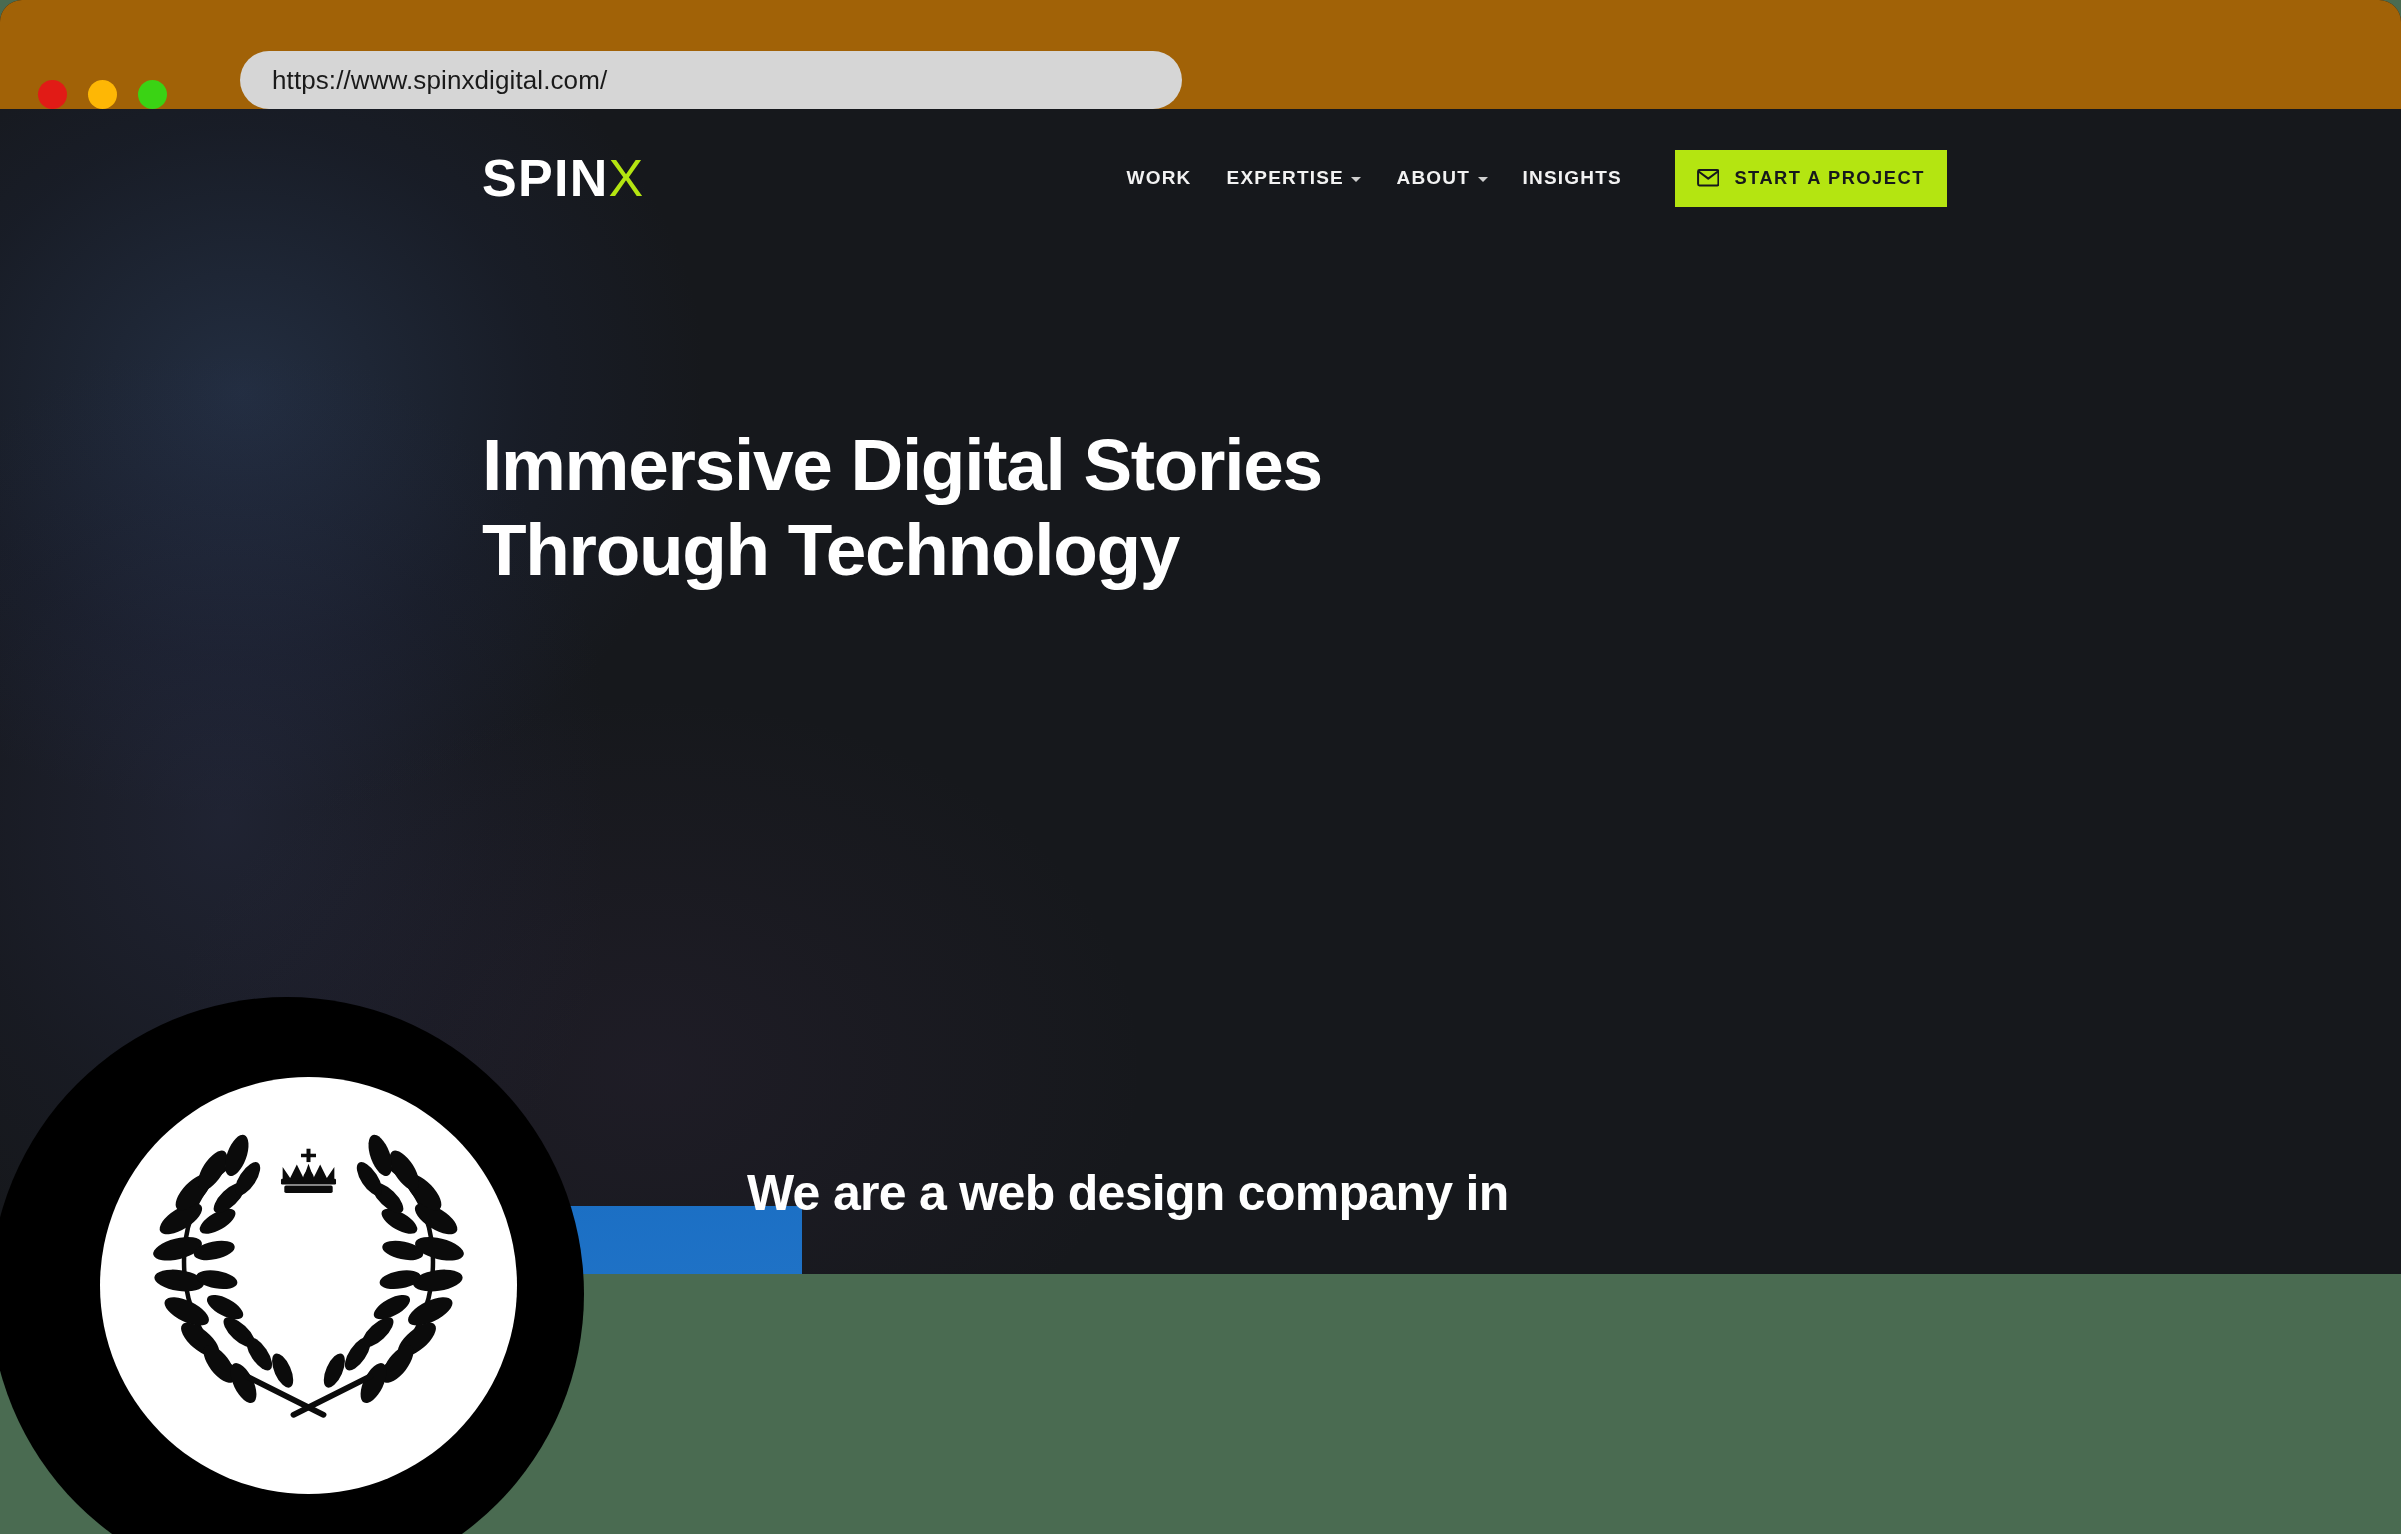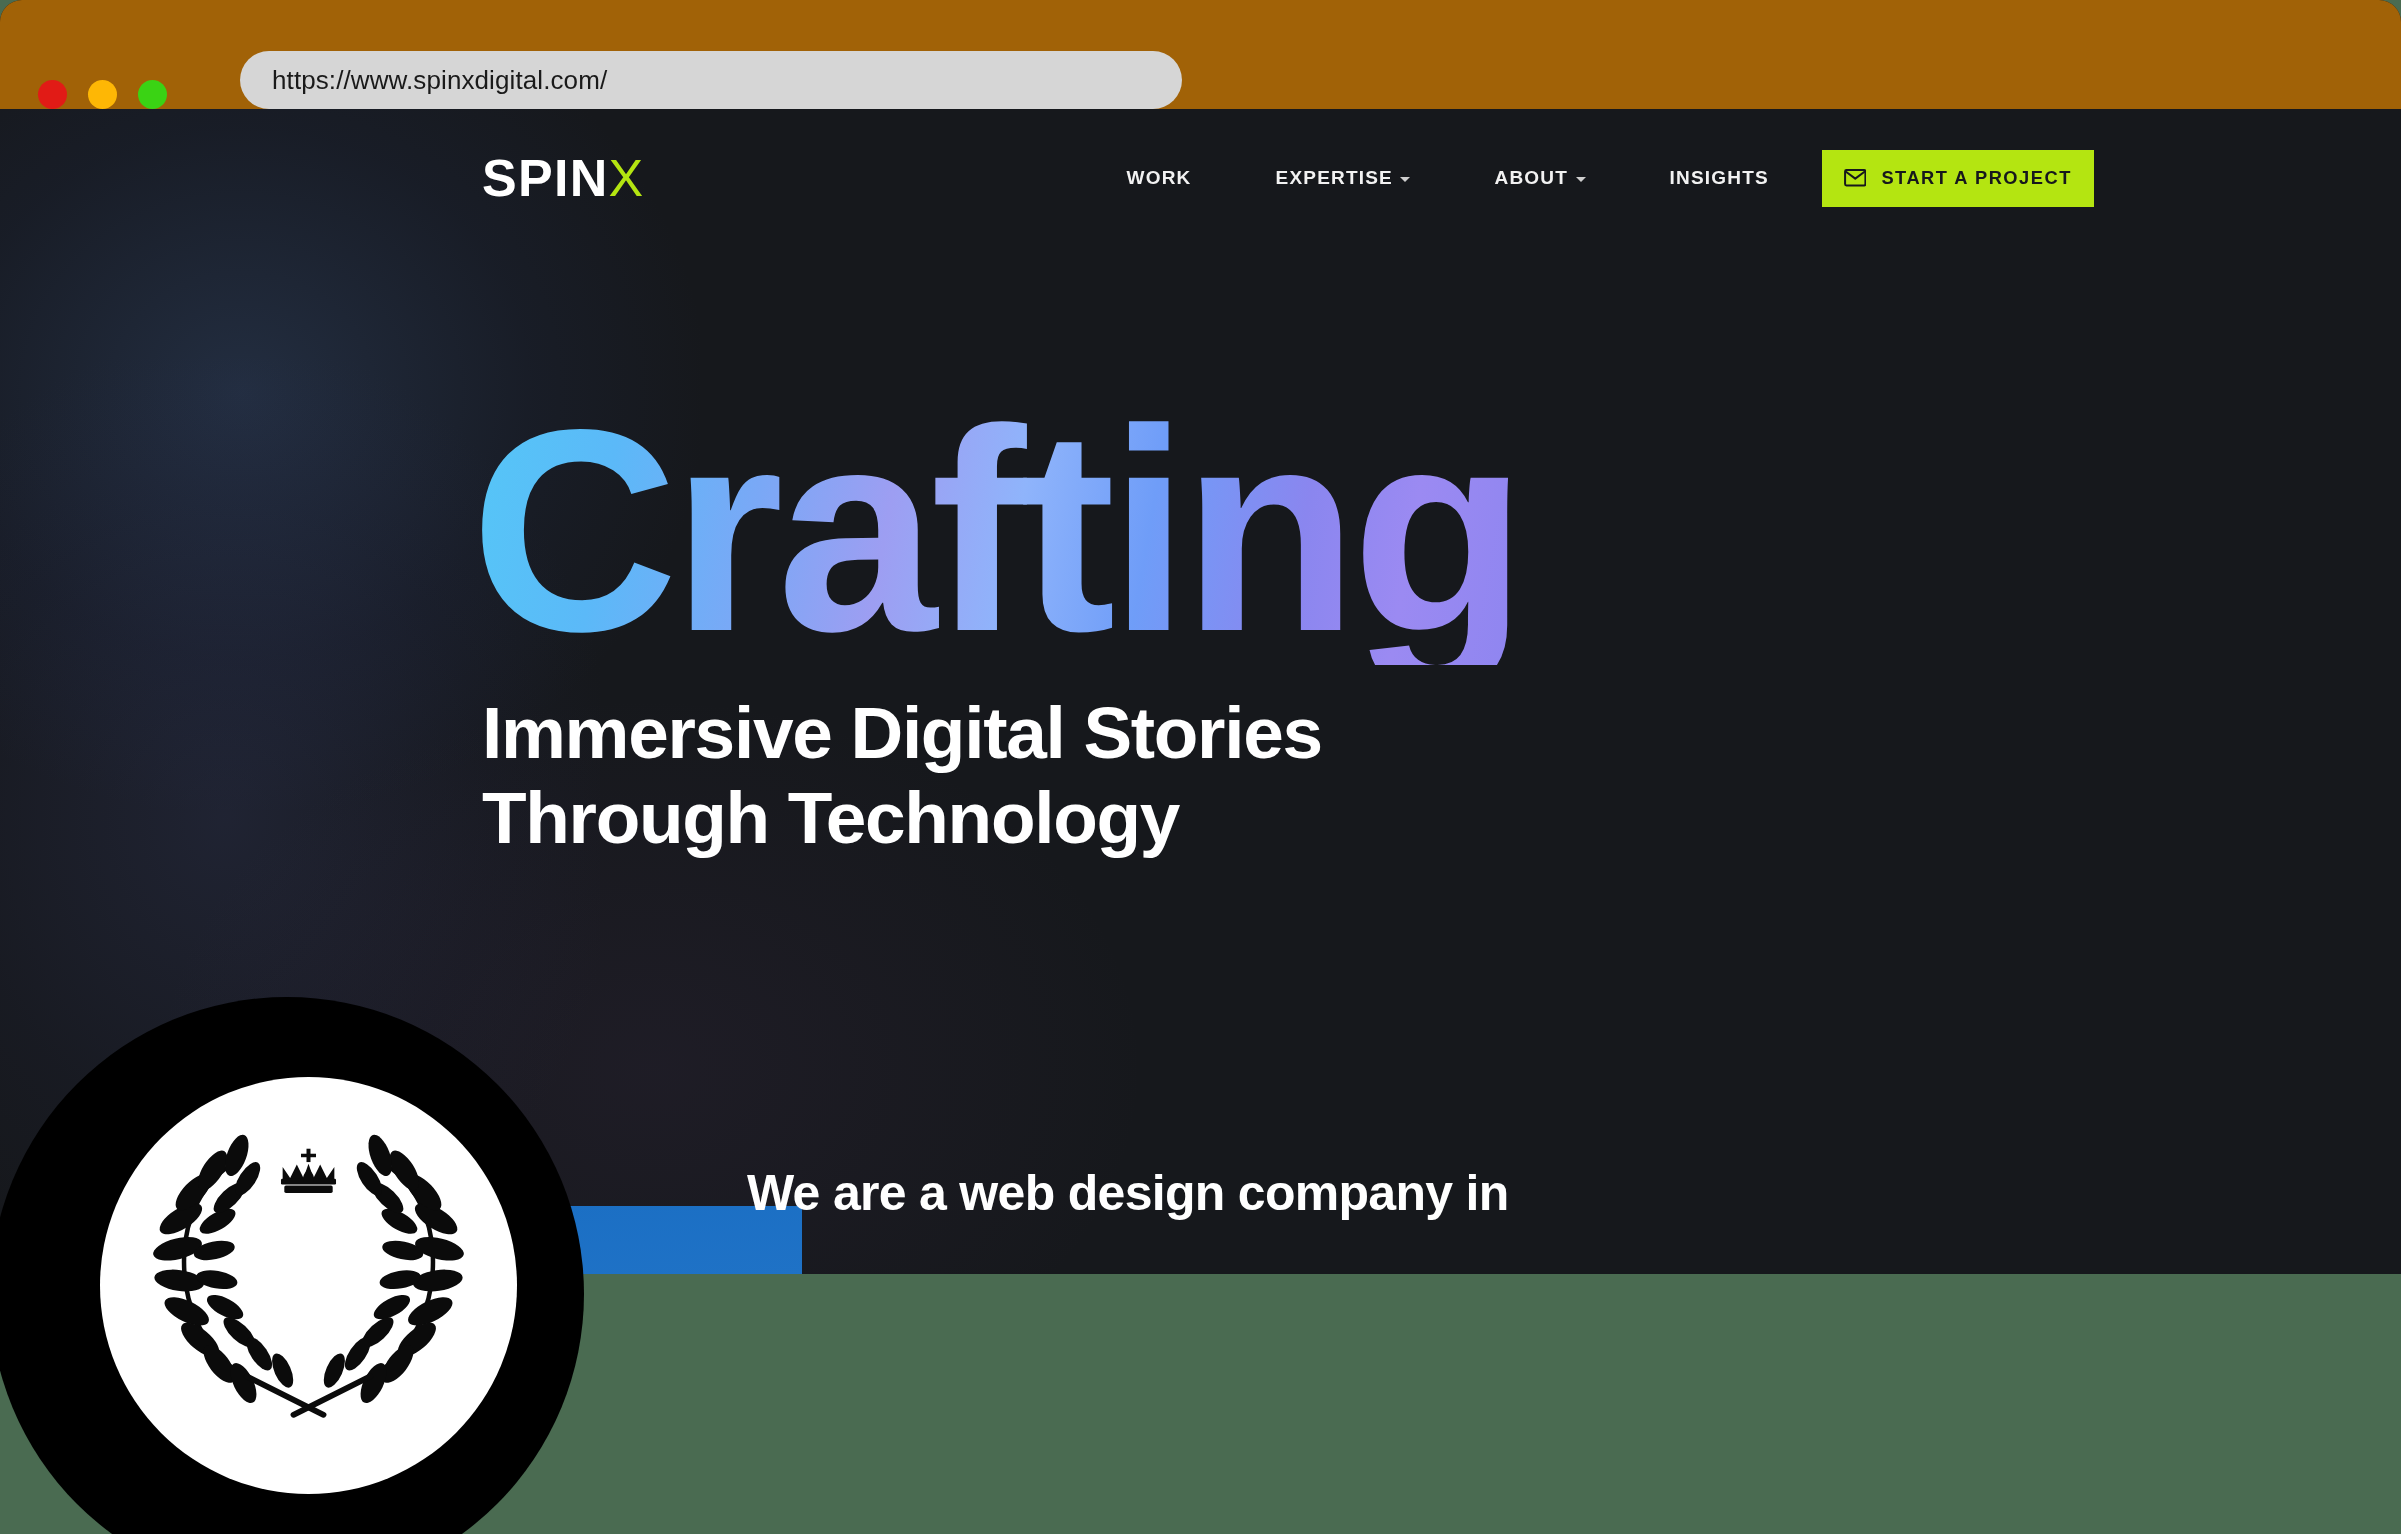--- a/index.html
+++ b/index.html
@@ -123,21 +123,21 @@
     white-space: nowrap;
     cursor: pointer;
   }
   #brand-logo .logo-main { color: #ffffff; font-weight: bold; }
   #brand-logo .logo-accent { color: #b4e511; }
 
   #primary-nav {
     margin-left: 482px;
     display: flex;
     align-items: flex-start;
-    gap: 84px;
+    gap: 35px;
   }
   .nav-item {
     display: flex;
     align-items: center;
     gap: 7.5px;
     cursor: pointer;
   }
   .nav-label {
     font-family: "Liberation Sans", sans-serif;
     font-size: 19px;
@@ -402,21 +402,20 @@
             <rect x="1.3" y="1.3" width="24.4" height="18.4" rx="1.6" fill="none" stroke="#16181c" stroke-width="2.4"></rect>
             <path d="M2.4 3.3 L13.5 11.6 L24.6 3.3" fill="none" stroke="#16181c" stroke-width="2.4" stroke-linecap="round" stroke-linejoin="round"></path>
           </svg>
         </span>
         <span class="cta-label">START A PROJECT</span>
       </button>
 
     </header>
 
     <section id="hero">
-      <h1 id="hero-word-crafting">Crafting</h1>
       <h2 id="hero-subtitle">
         <span>Immersive Digital Stories</span><br>
         <span>Through Technology</span>
       </h2>
     </section>
 
     <section id="about-section">
 
       <div id="about-photo">
         <div class="sky"></div>

